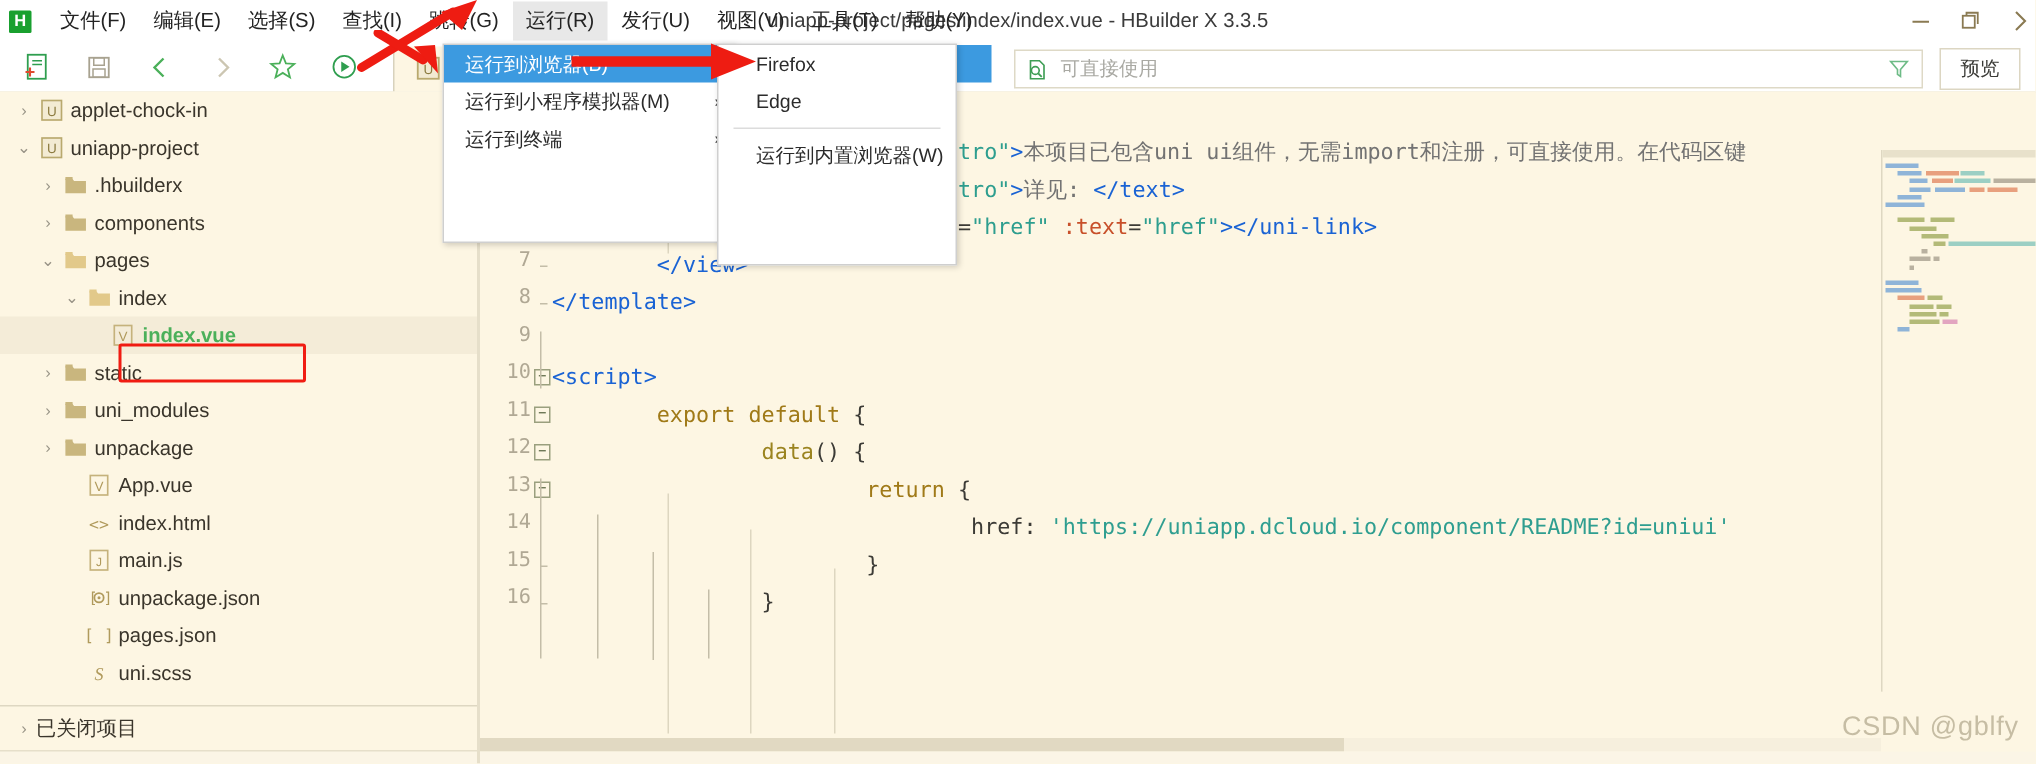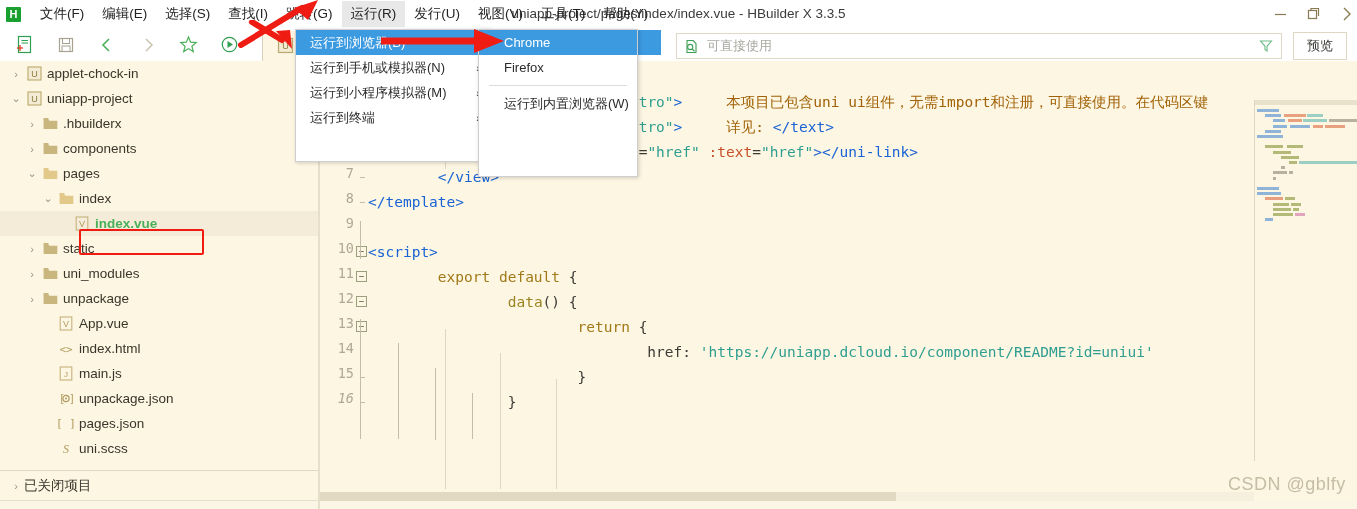--- a/index.html
+++ b/index.html
@@ -110,21 +110,21 @@
   .foldtick{position:absolute;width:5px;height:1px;background:#c4bda8;left:40px;}
   .code{
     position:absolute;left:48px;top:0;width:989px;height:440px;
     font-size:14.5px;line-height:25px;white-space:pre;
     font-family:"DejaVu Sans Mono","Liberation Mono",monospace;
   }
   .cl{position:absolute;left:0;height:25px;line-height:25px;}
   .k-tag{color:#1a63d4;}
   .k-attr{color:#c8502a;}
   .k-str{color:#2e9e8f;}
-  .k-txt{color:#a16207;margin-left:44px;}
+  .k-txt{color:#737373;}
   .k-kw{color:#a07a18;}
   .k-fn{color:#9b8420;}
   .k-url{color:#2f9e90;}
   .k-plain{color:#3c3b36;}
   .indent-guide{position:absolute;width:1px;background:#ddd6c0;}
 
   
   .minimap{
     position:absolute;left:1254px;top:100px;width:103px;height:361px;
     background:#fdf6e3;border-left:1px solid #ded7c2;overflow:hidden;
@@ -466,21 +466,21 @@
     <div class="foldbox" style="top: 185px;">−</div>
     <div class="ln" style="top: 204px;">11</div>
     <div class="foldbox" style="top: 210px;">−</div>
     <div class="ln" style="top: 229px;">12</div>
     <div class="foldbox" style="top: 235px;">−</div>
     <div class="ln" style="top: 254px;">13</div>
     <div class="foldbox" style="top: 260px;">−</div>
     <div class="ln" style="top: 279px;">14</div>
     <div class="ln" style="top: 304px;">15</div>
     <div class="foldtick" style="top: 316px;"></div>
-    <div class="ln" style="top: 329px; font-style: italic;">16</div>
+    <div class="ln" style="top: 329px;">16</div>
     <div class="foldtick" style="top: 341px;"></div>
     <div class="foldline" style="left: 40px; top: 160px; height: 38px;"></div>
     <div class="foldline" style="left: 40px; top: 258px; height: 120px;"></div>
     <div class="foldline" style="left: 78px; top: 282px; height: 96px;"></div>
     <div class="foldline" style="left: 115px; top: 307px; height: 72px;"></div>
     <div class="foldline" style="left: 152px; top: 332px; height: 46px;"></div>
     <div class="indent-guide" style="left: 125px; top: 0px; height: 108px;"></div>
     <div class="indent-guide" style="left: 125px; top: 268px; height: 160px;"></div>
     <div class="indent-guide" style="left: 180px; top: 292px; height: 136px;"></div>
     <div class="indent-guide" style="left: 236px; top: 318px; height: 110px;"></div>
@@ -530,37 +530,33 @@
 <div class="hscroll-thumb"></div>
 <div class="ed-foot"></div>
 
 <div class="dropdown">
   <div id="dd-host">
       <div class="dd-item hl">
         <span>运行到浏览器(B)</span>
         <span class="dd-chev">›</span>
       </div>
       <div class="dd-item">
-        <span>运行到手机或模拟器(N)</span>
-        <span class="dd-chev">›</span>
-      </div>
-      <div class="dd-item">
         <span>运行到小程序模拟器(M)</span>
         <span class="dd-chev">›</span>
       </div>
       <div class="dd-item">
         <span>运行到终端</span>
         <span class="dd-chev">›</span>
       </div>
     </div>
 </div>
 <div class="submenu">
   <div id="sm-host">
-      <div class="sm-item hl">Chrome</div>
       <div class="sm-item">Firefox</div>
+      <div class="sm-item">Edge</div>
       <div class="sm-sep"></div>
       <div class="sm-item">运行到内置浏览器(W)</div>
     </div>
 </div>
 
 <svg class="anno" style="left:236px;top:0px;" width="90" height="48" viewBox="0 0 90 48">
   <path d="M5 45 L66 8" stroke="#ee1c12" stroke-width="6" stroke-linecap="round"></path>
   <polygon points="82,0 58,8 72,20" fill="#ee1c12"></polygon>
 </svg>
 <svg class="anno" style="left:248px;top:20px;" width="60" height="32" viewBox="0 0 60 32">

